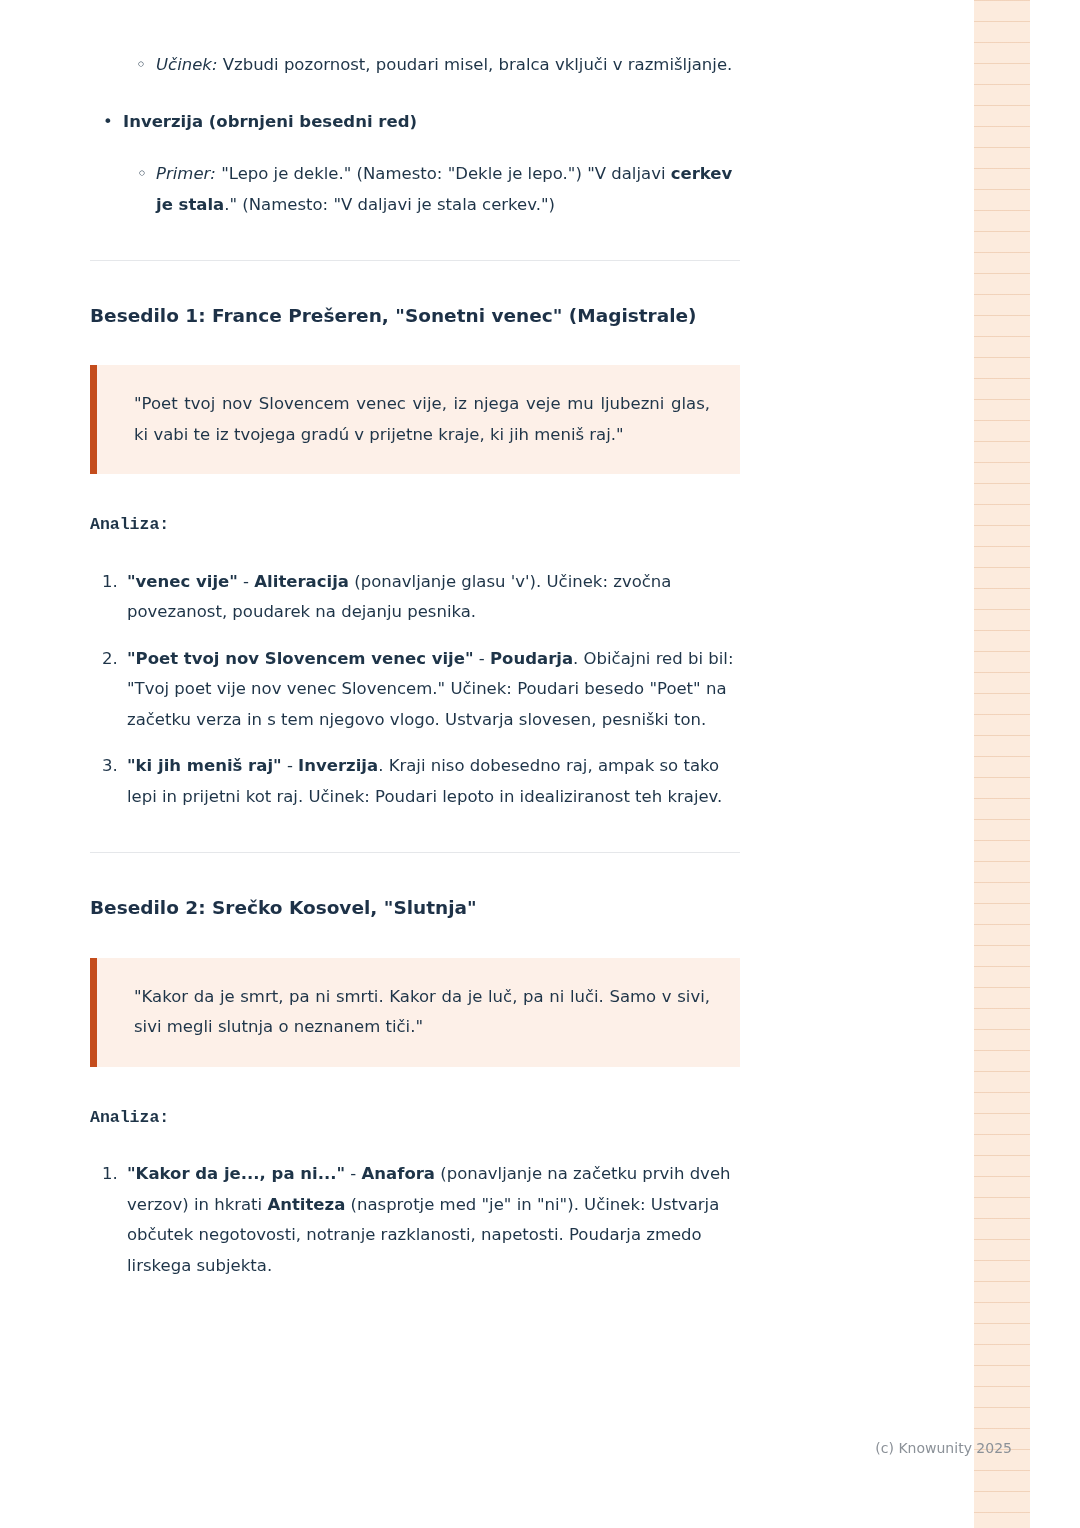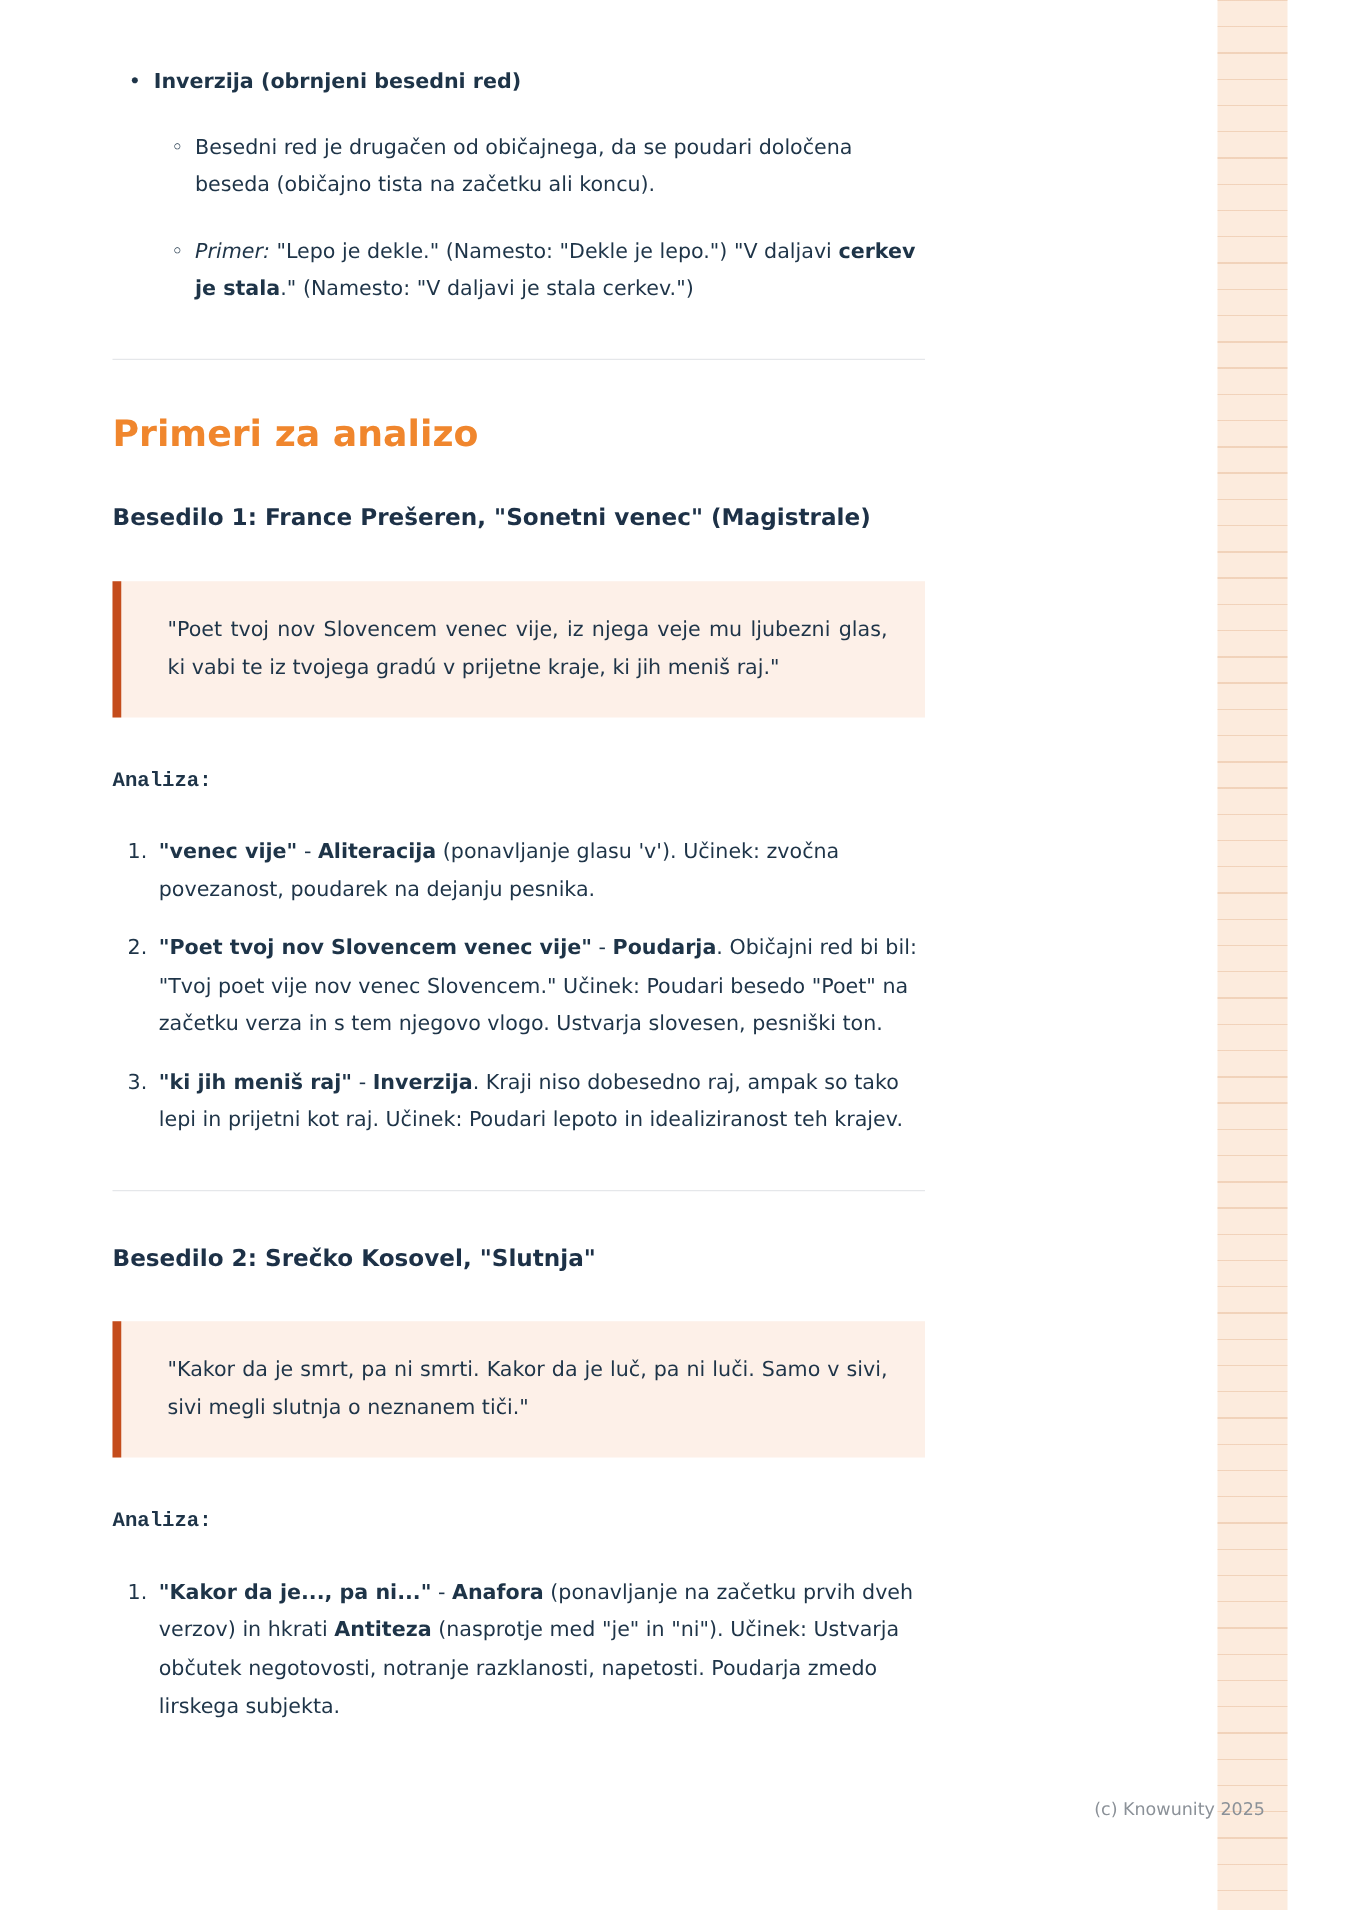--- a/index.html
+++ b/index.html
@@ -52,34 +52,35 @@
     font-size:14px; color:#8b9198;
   }
 </style>
 </head>
 <body>
 
 <div class="side-stripe"></div>
 
 <div class="doc">
 
+  <ul class="l2-top">
+    <li><span style="font-style: italic;">Učinek:</span><span> Vzbudi pozornost, poudari misel, bralca vključi v razmišljanje.</span></li>
+  </ul>
 
   <ul class="l1">
     <li>
       <span><span style="font-weight: 700;">Inverzija (obrnjeni besedni red)</span></span>
       <ul class="l2-nested">
-        <li><span>Besedni red je drugačen od običajnega, da se poudari določena beseda (običajno tista na začetku ali koncu).</span></li>
         <li><span style="font-style: italic;">Primer:</span><span> "Lepo je dekle." (Namesto: "Dekle je lepo.") "V daljavi </span><span style="font-weight: 700;">cerkev je stala</span><span>." (Namesto: "V daljavi je stala cerkev.")</span></li>
       </ul>
     </li>
   </ul>
 
   <hr class="divider">
 
-  <h1 class="section-title">Primeri za analizo</h1>
 
   <h3 class="sub-heading">Besedilo 1: France Prešeren, "Sonetni venec" (Magistrale)</h3>
 
   <blockquote class="quote">
     <p>"Poet tvoj nov Slovencem venec vije, iz njega veje mu ljubezni glas, ki vabi te iz tvojega gradú v prijetne kraje, ki jih meniš raj."</p>
   </blockquote>
 
   <p class="analiza-label">Analiza:</p>
 
   <ol class="analysis">

